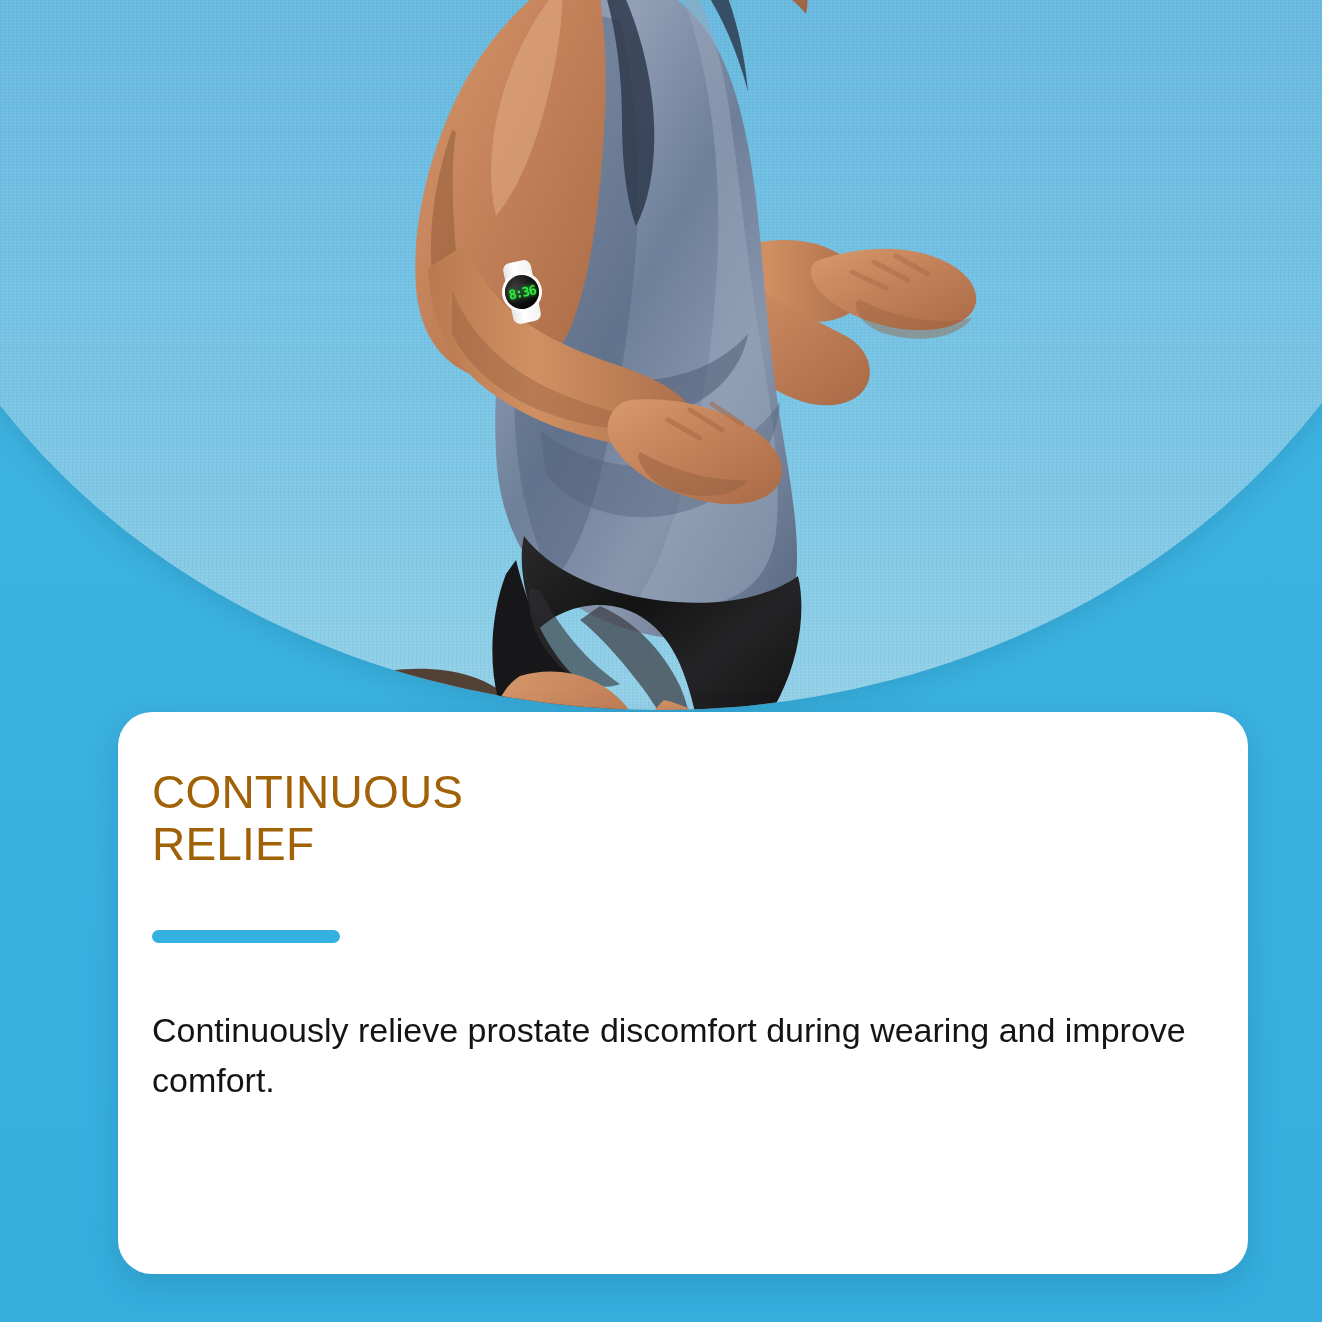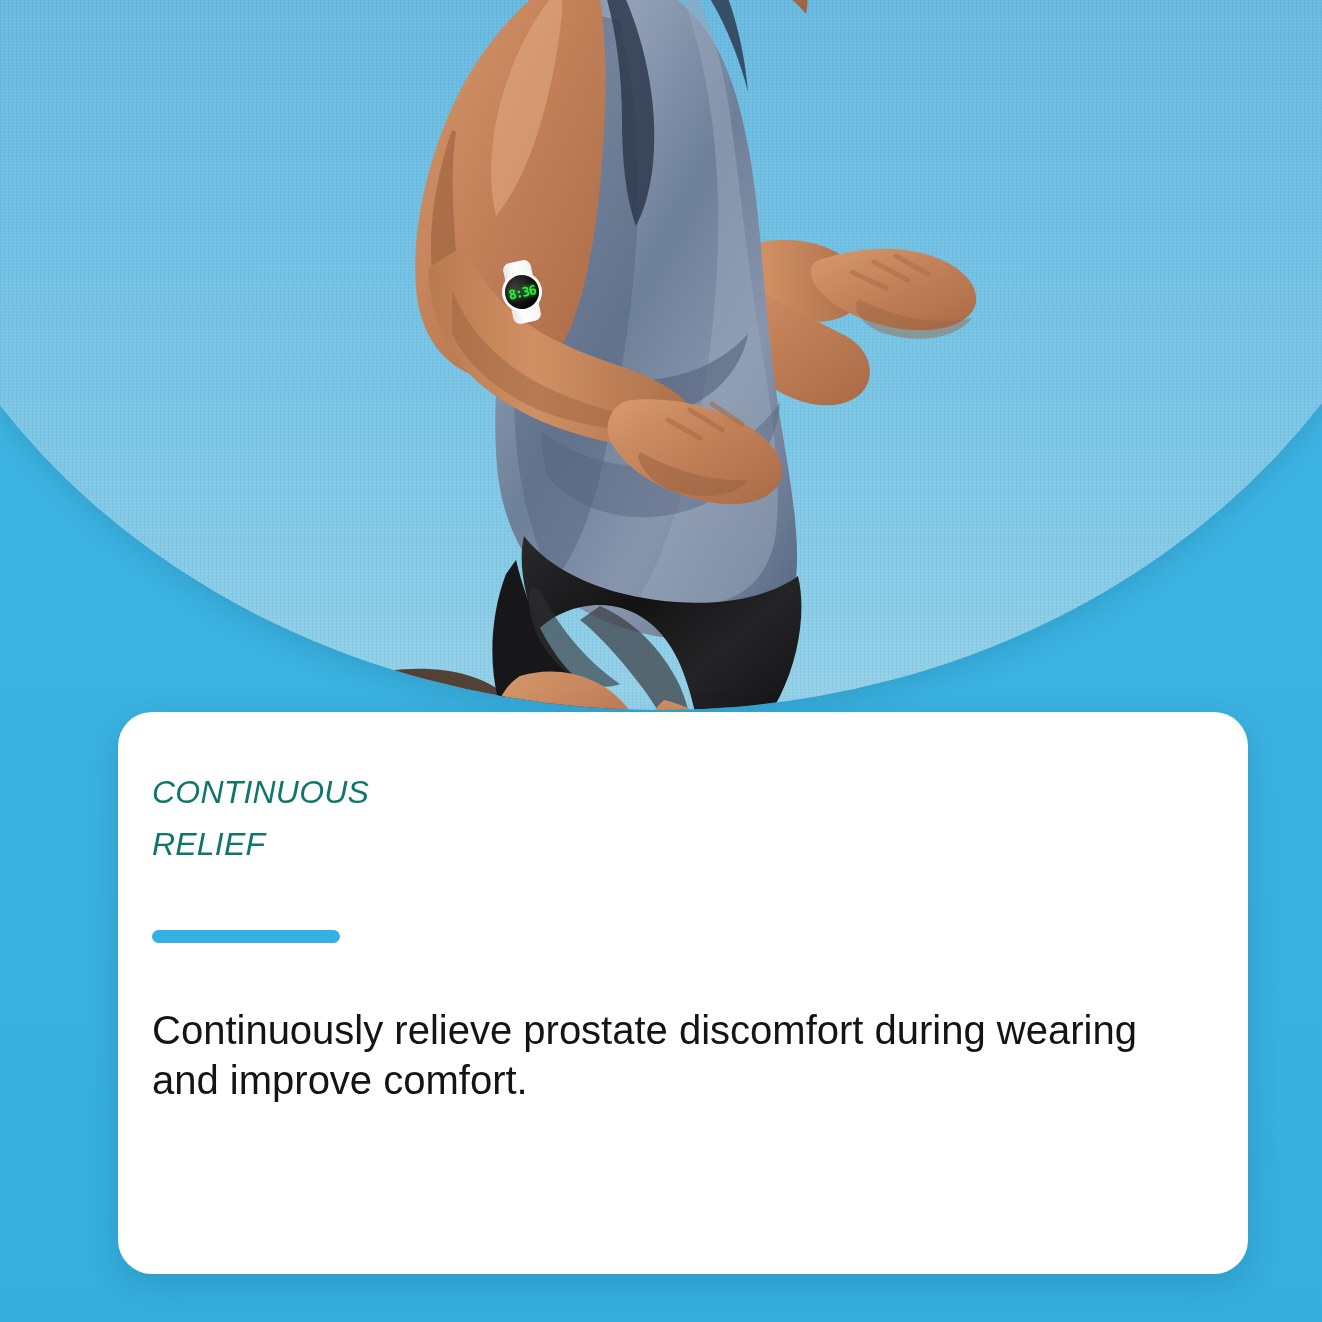--- a/index.html
+++ b/index.html
@@ -125,39 +125,38 @@
   }
   .card {
     flex: 1 1 0;
     background: #ffffff;
     border-radius: 34px;
     box-shadow: 0 10px 30px rgba(9, 62, 92, 0.18);
     padding: 54px 34px 0 34px;
     box-sizing: border-box;
   }
   .card-title {
-    font-size: 32px;
+    font-size: 46px;
     line-height: 52px;
     font-weight: 400;
-    color: #0f766e;
+    color: #a16207;
     letter-spacing: .2px;
     margin: 0;
     white-space: pre-line;
-    font-style: italic;
   }
   .card-rule {
     width: 188px;
     height: 13px;
     border-radius: 7px;
     background: #35b0e2;
     margin: 60px 0 0 0;
   }
   .card-body {
     margin: 62px 0 0 0;
-    font-size: 40px;
+    font-size: 34px;
     line-height: 50px;
     color: #141414;
     font-weight: 400;
   }
 </style>
 </head>
 <body>
 
 <div class="poster">
 

